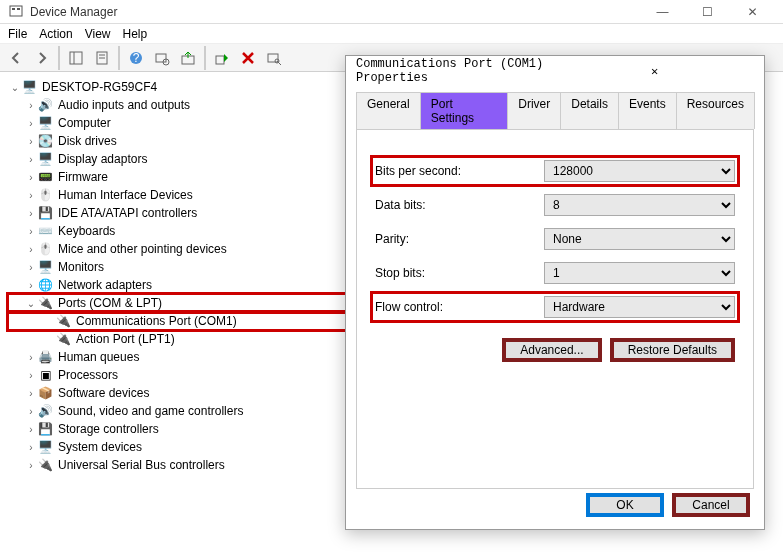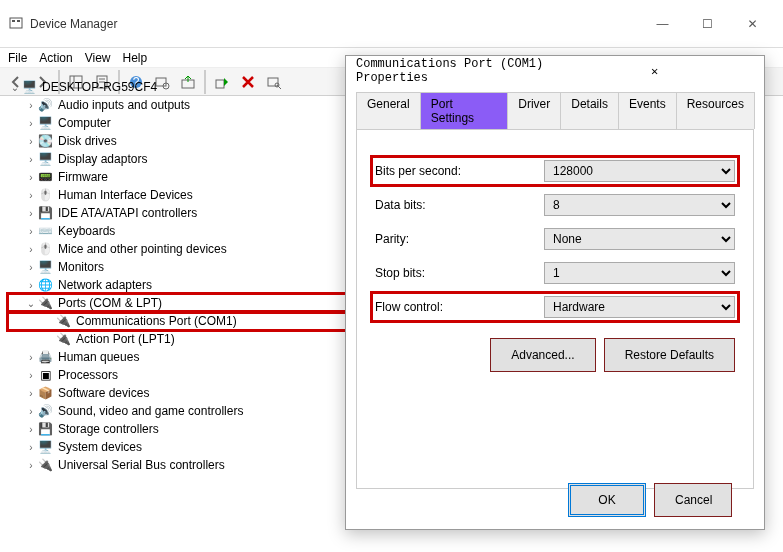--- a/index.html
+++ b/index.html
@@ -1,19 +1,19 @@
 <!DOCTYPE html>
 <html><head>
 <meta charset="utf-8">
 <style>
 * { box-sizing: border-box; margin: 0; padding: 0; font-family: 'Segoe UI', Tahoma, sans-serif; font-size: 12px; }
 body { background: #fff; width: 783px; height: 552px; position: relative; overflow: hidden; }
 
 
-.titlebar { height: 48px; border-bottom: 1px solid #ddd; display: flex; align-items: center; padding: 8px 8px; background: #fff; }
+.titlebar { height: 24px; border-bottom: 1px solid #ddd; display: flex; align-items: center; padding: 8px 8px; background: #fff; }
 .titlebar-icon { width: 16px; height: 16px; margin-right: 6px; display: inline-flex; align-items: center; justify-content: center; }
 .titlebar-title { flex: 1; color: #333; }
 .window-controls { display: flex; gap: 0; }
 .window-btn { width: 45px; height: 30px; display: flex; align-items: center; justify-content: center; color: #555; cursor: pointer; }
 
 .menubar { height: 20px; display: flex; align-items: center; padding: 0 8px; gap: 12px; border-bottom: 1px solid #eee; }
 .menubar span { color: #000; cursor: pointer; }
 
 .toolbar { height: 28px; display: flex; align-items: center; padding: 2px 4px; gap: 2px; border-bottom: 1px solid #d0d0d0; background: #f5f5f5; }
 .tbtn { width: 24px; height: 24px; border: 1px solid transparent; display: flex; align-items: center; justify-content: center; cursor: pointer; color: #444; }
@@ -35,23 +35,23 @@
 .dialog-title { height: 30px; display: flex; align-items: center; padding: 0 10px; }
 .dialog-title span { flex: 1; font-family: Liberation Mono, monospace; }
 .dialog-close { width: 20px; text-align: center; cursor: pointer; }
 .tabbar { display: flex; padding: 6px 10px 0 10px; justify-content: center; }
 .tab { padding: 4px 10px; border: 1px solid #ccc; border-bottom: none; background: #f0f0f0; margin-right: -1px; cursor: pointer; }
 .tab.active { background: #8b5cf6; position: relative; z-index: 2; }
 .tab-body { border: 1px solid #ccc; margin: 0 10px; height: 360px; padding: 30px 18px 12px 18px; }
 .field-row { display: flex; align-items: center; justify-content: space-between; margin-bottom: 12px; gap: 20px; }
 .field-row label { text-align: right; }
 .field-row select { width: 191px; height: 22px; border: 1px solid #aaa; background: #e8e8e8; padding: 0 4px; }
-.btn { height: 34px; border: 1px solid #7f1d1d; background: #e1e1e1; padding: 0 20px; cursor: pointer; }
+.btn { height: 24px; border: 4px solid #7f1d1d; background: #e1e1e1; padding: 0 14px; cursor: pointer; }
 .btn:focus, .btn.default { outline: 1px solid #0078d7; outline-offset: -3px; border-color: #0078d7; }
-.dialog-buttons { position: absolute; bottom: 12px; right: 32px; display: flex; gap: 8px; }
+.dialog-buttons { position: absolute; bottom: 12px; right: 14px; display: flex; gap: 8px; }
 .adv-row { display: flex; justify-content: flex-end; gap: 8px; margin-top: 20px; }
 .hl { outline: 3px solid #c00; outline-offset: 2px; }
 </style>
 </head>
 <body>
 
 <div class="titlebar">
   <span class="titlebar-icon">
     <svg viewBox="0 0 16 16">
         <rect x="2" y="2" width="12" height="10" fill="none" stroke="#555"></rect>

